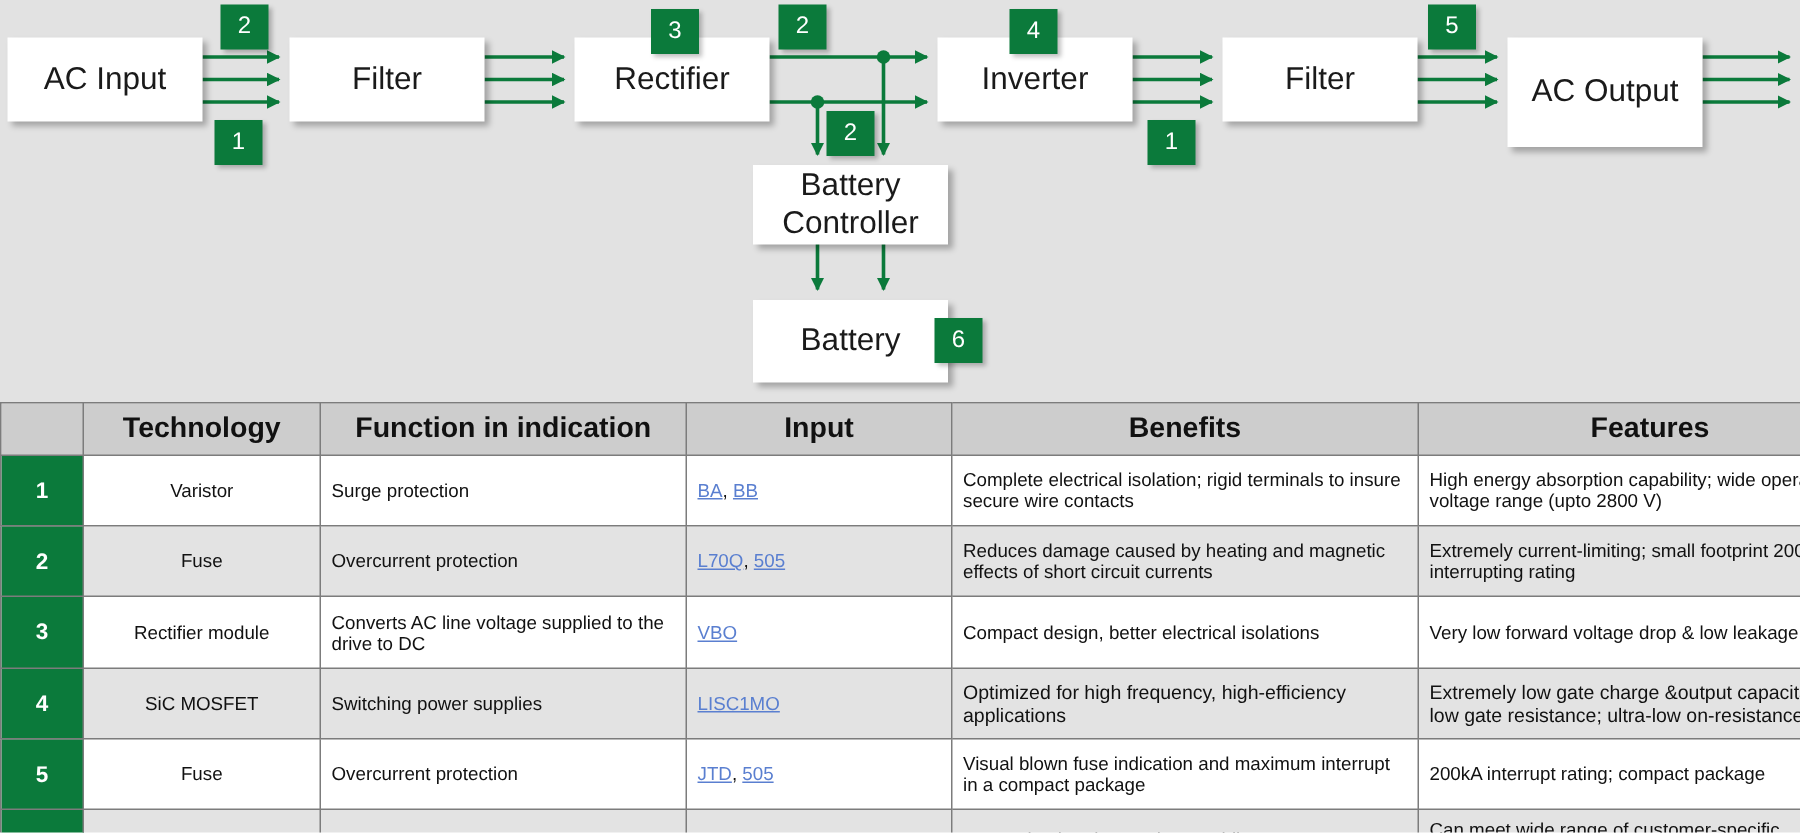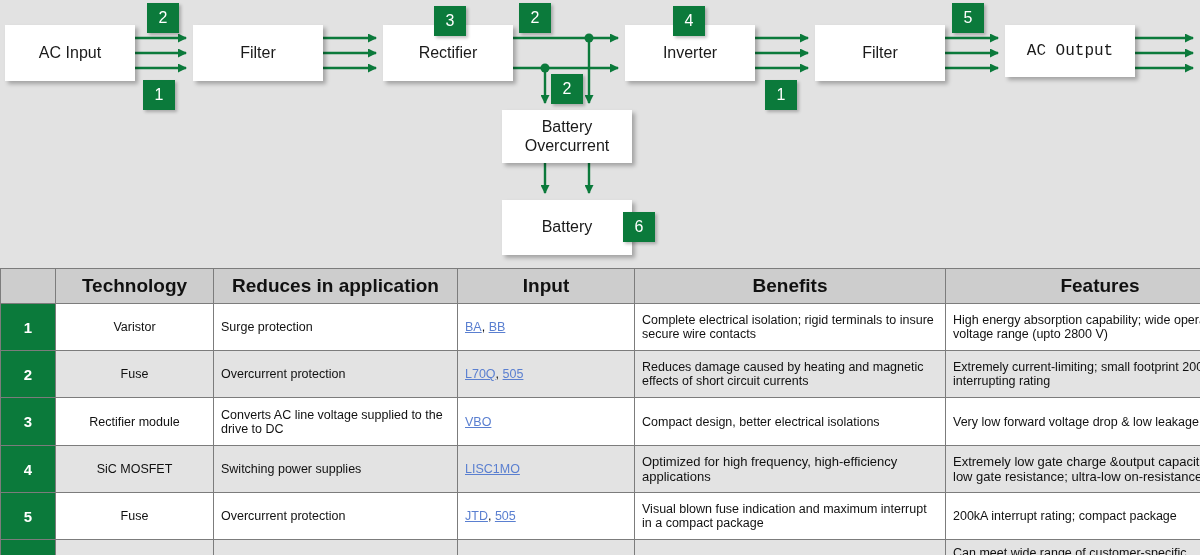--- a/index.html
+++ b/index.html
@@ -17,21 +17,21 @@
     background:#e2e2e2;
   }
   #diagram-svg{position:absolute;left:0;top:0;width:1200px;height:268px;}
 
   .node{
     position:absolute;
     background:#ffffff;
     box-shadow:3px 3px 4px rgba(0,0,0,0.28);
     display:flex;align-items:center;justify-content:center;
     text-align:center;
-    font-size:16px;color:#1a1a1a;
+    font-size:21px;color:#1a1a1a;
     line-height:1.15;
     z-index:3;
   }
   .badge{
     position:absolute;
     background:#0b7a3b;
     color:#ffffff;
     font-size:16px;
     display:flex;align-items:center;justify-content:center;
     box-shadow:2px 2px 3px rgba(0,0,0,0.25);
@@ -167,27 +167,27 @@
     </div>
 
     <div class="node" style="left:383px;top:25px;width:130px;height:56px;">
       <span>Rectifier</span>
     </div>
 
     <div class="node" style="left:815px;top:25px;width:130px;height:56px;">
       <span>Filter</span>
     </div>
 
-    <div class="node" style="left:1005px;top:25px;width:130px;height:52px;font-family:Liberation Mono, monospace;">
+    <div class="node" style="left:1005px;top:25px;width:130px;height:73px;">
       <span>AC Output</span>
     </div>
 
     <div class="node" style="left:502px;top:110px;width:130px;height:53px;flex-direction:column;">
       <span>Battery</span>
-      <span>Overcurrent</span>
+      <span>Controller</span>
     </div>
 
     <div class="node" style="left:502px;top:200px;width:130px;height:55px;">
       <span>Battery</span>
     </div>
 
     <div class="badge" style="left:147px;top:3px;width:32px;height:30px;">
       <span>2</span>
     </div>
     <div class="badge" style="left:143px;top:80px;width:32px;height:30px;">
@@ -215,21 +215,21 @@
       <span>6</span>
     </div>
   </div>
 
   <div id="table-wrap">
     <table>
       <thead>
         <tr>
           <th class="c-num"></th>
           <th class="c-tech">Technology</th>
-          <th class="c-func">Reduces in application</th>
+          <th class="c-func">Function in indication</th>
           <th class="c-series">Input</th>
           <th class="c-benefits">Benefits</th>
           <th class="c-features">Features</th>
         </tr>
       </thead>
       <tbody>
 
         <tr class="r1">
           <td class="num">1</td>
           <td class="tech">Varistor</td>

